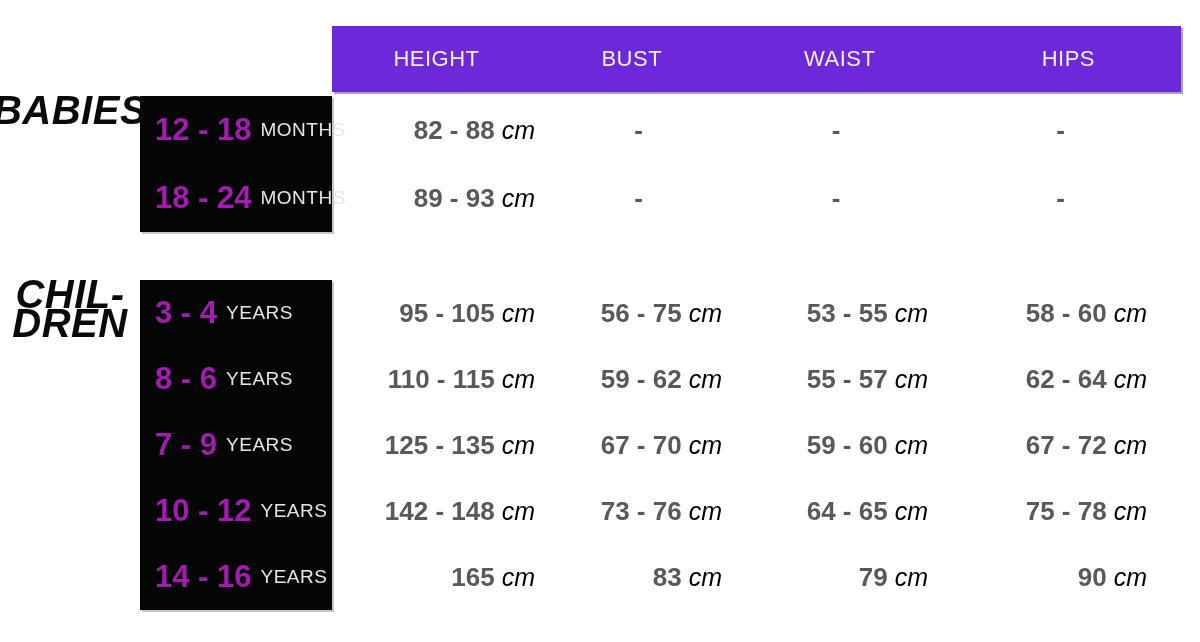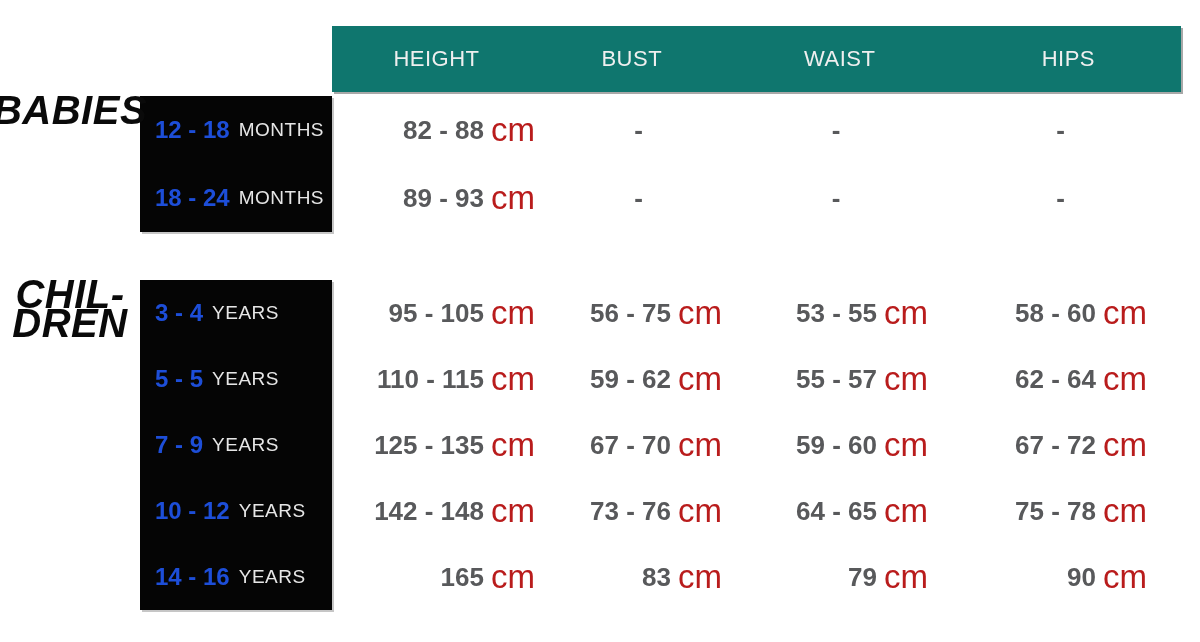--- a/index.html
+++ b/index.html
@@ -15,21 +15,21 @@
     grid-template-rows: 66px 4px 68px 68px 48px 66px 66px 66px 66px 66px;
     width: 1181px;
     margin-top: 26px;
   } .r3{grid-row:3} .r4{grid-row:4}
   .r6{grid-row:6} .r7{grid-row:7} .r8{grid-row:8} .r9{grid-row:9} .r10{grid-row:10}
   .c2{grid-column:2} .c3{grid-column:3} .c4{grid-column:4} .c5{grid-column:5} .c6{grid-column:6}
 
   
   .header-bar {
     grid-row: 1; grid-column: 3 / 7;
-    background: #0f766e;
+    background: #6d28d9;
     display: flex;
     box-shadow: 2px 2px 0 #a8a8a8;
     gap: 21px;
   }
   .hcell {
     height: 100%;
     display: flex; align-items: center; justify-content: flex-end;
     color: #efefef;
     font-size: 22px;
     letter-spacing: 0.5px;
@@ -44,21 +44,21 @@
   .babies-bg   { grid-row: 3 / 5;  grid-column: 2; }
   .children-bg { grid-row: 6 / 11; grid-column: 2; }
 
   
   .age-cell {
     display: flex; align-items: center;
     padding-left: 15px;
     color: #ffffff;
     white-space: nowrap;
   }
-  .age-range { font-size: 24px; font-weight: bold; color: #1d4ed8; }
+  .age-range { font-size: 31px; font-weight: bold; color: #a21caf; }
   .age-unit  { font-size: 19px; color: #e6e6e6; margin-left: 9px; letter-spacing: 0.5px; }
 
   
   .sec-label {
     grid-column: 1;
     display: flex; flex-direction: column;
     align-items: center; justify-content: flex-start;
     font-size: 40px; font-weight: bold; font-style: italic;
     line-height: 29px; letter-spacing: 0.5px;
     color: #0a0a0a;
@@ -71,21 +71,21 @@
   .vcell {
     display: flex; align-items: center; justify-content: flex-end;
     white-space: nowrap;
   }
   .vcell.c3 { padding-right: 10px; }
   .vcell.c4 { padding-right: 10px; }
   .vcell.c5 { padding-right: 12px; }
   .vcell.c6 { padding-right: 34px; }
   .vcell.dash { justify-content: center; padding-right: 0; }
   .vnum  { font-size: 26px; font-weight: bold; color: #58595b; text-align: right; }
-  .vunit { font-size: 33px; color: #b91c1c; margin-left: 7px; }
+  .vunit { font-size: 25px; color: #000000; margin-left: 7px; font-style: italic; }
 </style>
 </head>
 <body>
 
 <div class="size-chart">
 
   <div class="header-bar">
     <div class="hcell">HEIGHT</div>
     <div class="hcell">BUST</div>
     <div class="hcell">WAIST</div>
@@ -160,21 +160,21 @@
   <div class="vcell c5 r6">
     <span class="vnum">53 - 55</span>
     <span class="vunit">cm</span>
   </div>
   <div class="vcell c6 r6">
     <span class="vnum">58 - 60</span>
     <span class="vunit">cm</span>
   </div>
 
   <div class="age-cell c2 r7">
-    <span class="age-range">5 - 5</span>
+    <span class="age-range">8 - 6</span>
     <span class="age-unit">YEARS</span>
   </div>
   <div class="vcell c3 r7">
     <span class="vnum">110 - 115</span>
     <span class="vunit">cm</span>
   </div>
   <div class="vcell c4 r7">
     <span class="vnum">59 - 62</span>
     <span class="vunit">cm</span>
   </div>

